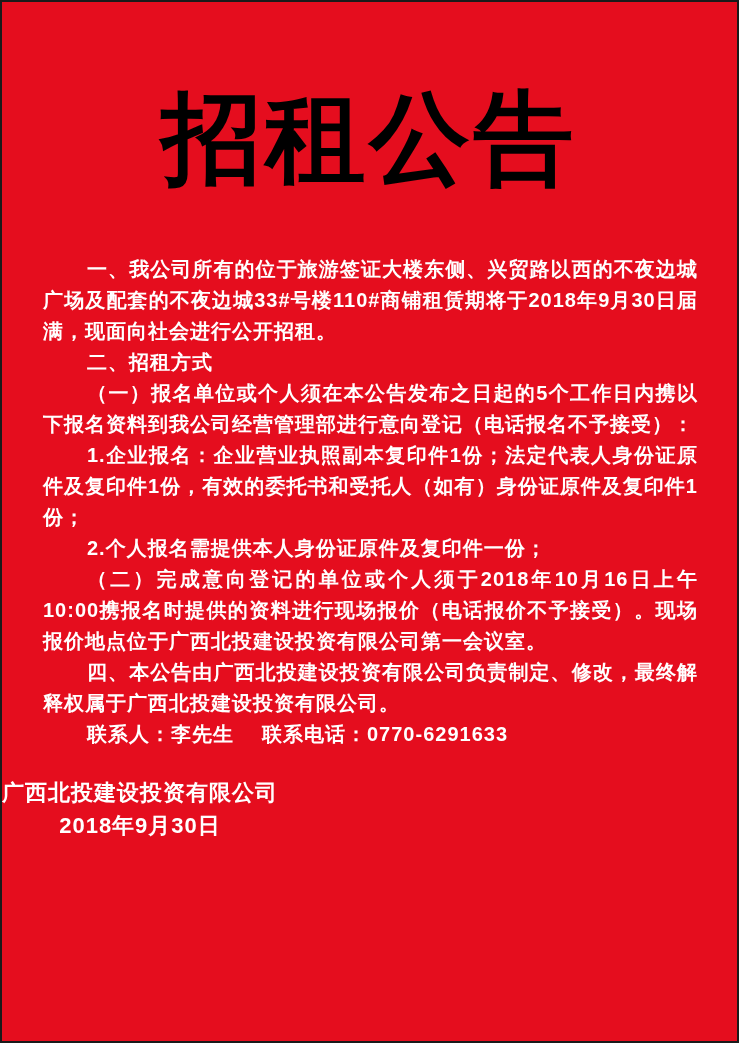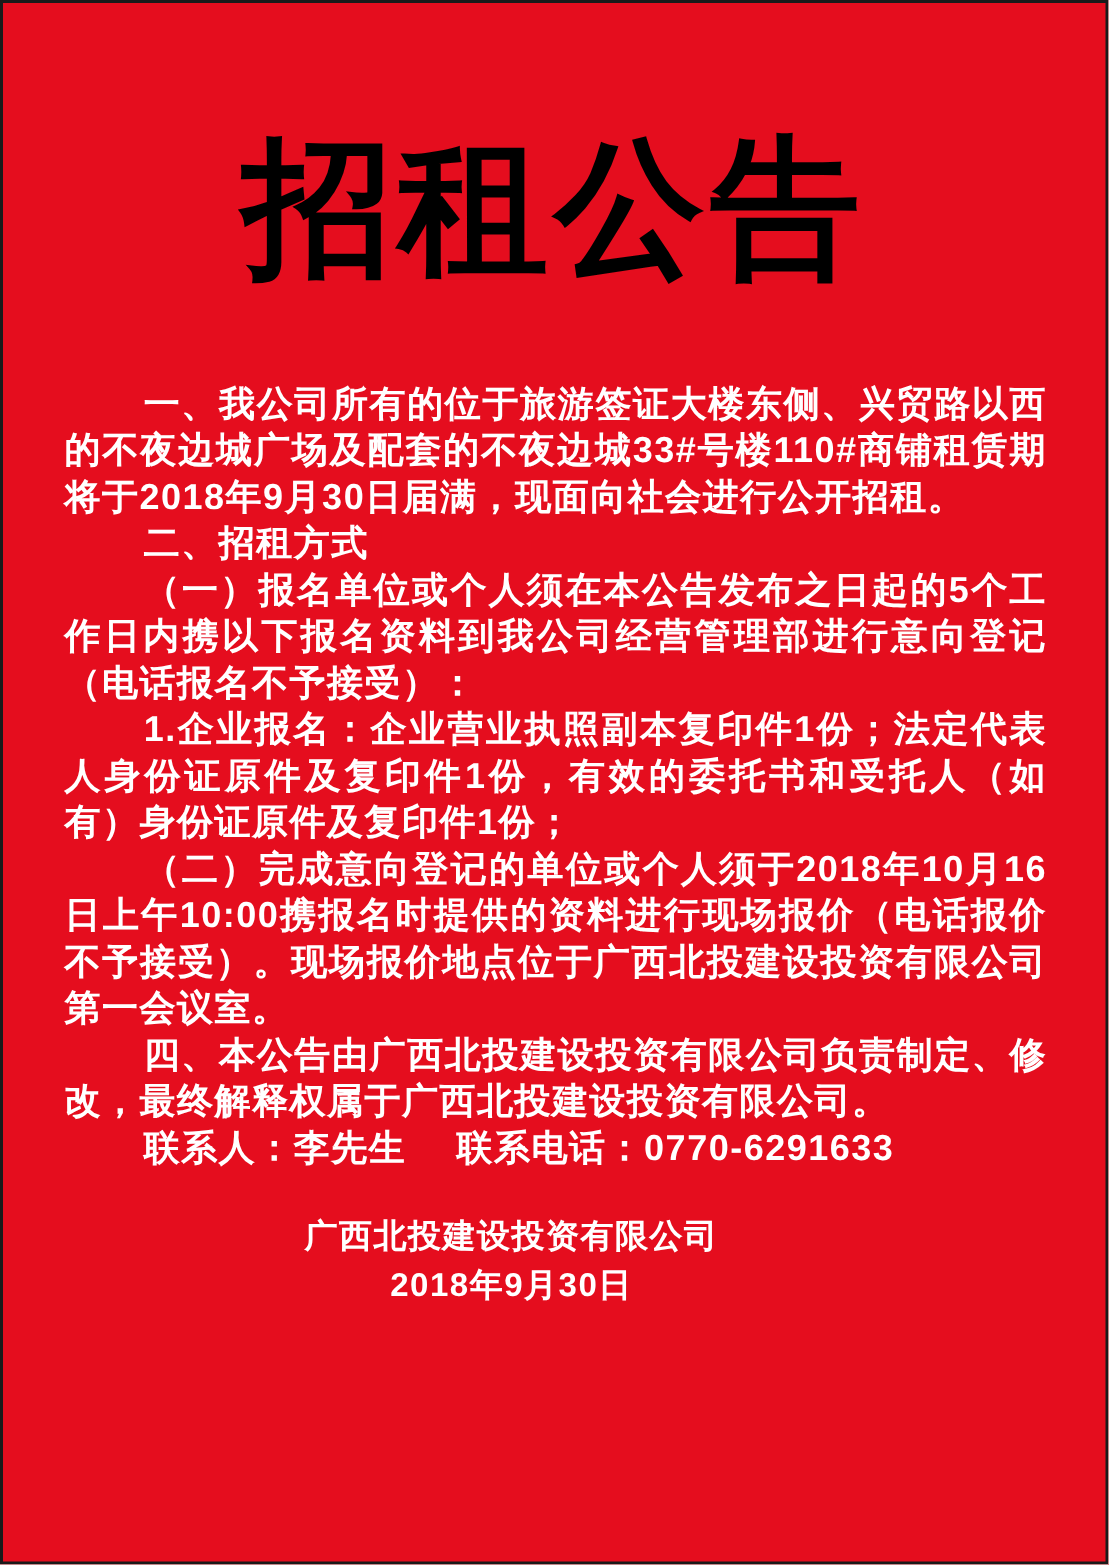--- a/index.html
+++ b/index.html
@@ -25,35 +25,35 @@
     font-family: "Liberation Serif", serif;
     font-weight: bold;
     font-size: 100px;
     line-height: 1.2;
     letter-spacing: 0.04em;
   }
   .body-text {
     margin: 54px 39px 0 41px;
     color: #ffffff;
     font-weight: bold;
-    font-size: 24px;
+    font-size: 20px;
     line-height: 31px;
     letter-spacing: 1px;
     text-align: justify;
   }
   .para {
     margin: 0;
     text-indent: 2.2em;
   }
   .contact-phone {
     margin-left: 1.4em;
   }
   .signature-row {
     display: flex;
-    justify-content: center;
+    justify-content: flex-start;
     margin: 26px 57px 0 0;
   }
   .signature {
     text-align: center;
     color: #ffffff;
     font-weight: bold;
     font-size: 22px;
     line-height: 33px;
     letter-spacing: 1px;
   }
@@ -63,20 +63,21 @@
 
 <div class="poster">
 
   <h1 class="title">招租公告</h1>
 
   <main class="body-text">
     <p class="para">一、我公司所有的位于旅游签证大楼东侧、兴贸路以西的不夜边城广场及配套的不夜边城33#号楼110#商铺租赁期将于2018年9月30日届满，现面向社会进行公开招租。</p>
     <p class="para">二、招租方式</p>
     <p class="para">（一）报名单位或个人须在本公告发布之日起的5个工作日内携以下报名资料到我公司经营管理部进行意向登记（电话报名不予接受）：</p>
     <p class="para">1.企业报名：企业营业执照副本复印件1份；法定代表人身份证原件及复印件1份，有效的委托书和受托人（如有）身份证原件及复印件1份；</p>
+    <p class="para">2.个人报名需提供本人身份证原件及复印件一份；</p>
     <p class="para">（二）完成意向登记的单位或个人须于2018年10月16日上午10:00携报名时提供的资料进行现场报价（电话报价不予接受）。现场报价地点位于广西北投建设投资有限公司第一会议室。</p>
     <p class="para">四、本公告由广西北投建设投资有限公司负责制定、修改，最终解释权属于广西北投建设投资有限公司。</p>
     <p class="para">
       <span>联系人：李先生</span><span class="contact-phone">联系电话：0770-6291633</span>
     </p>
   </main>
 
   <div class="signature-row">
     <div class="signature">
       <div>广西北投建设投资有限公司</div>

